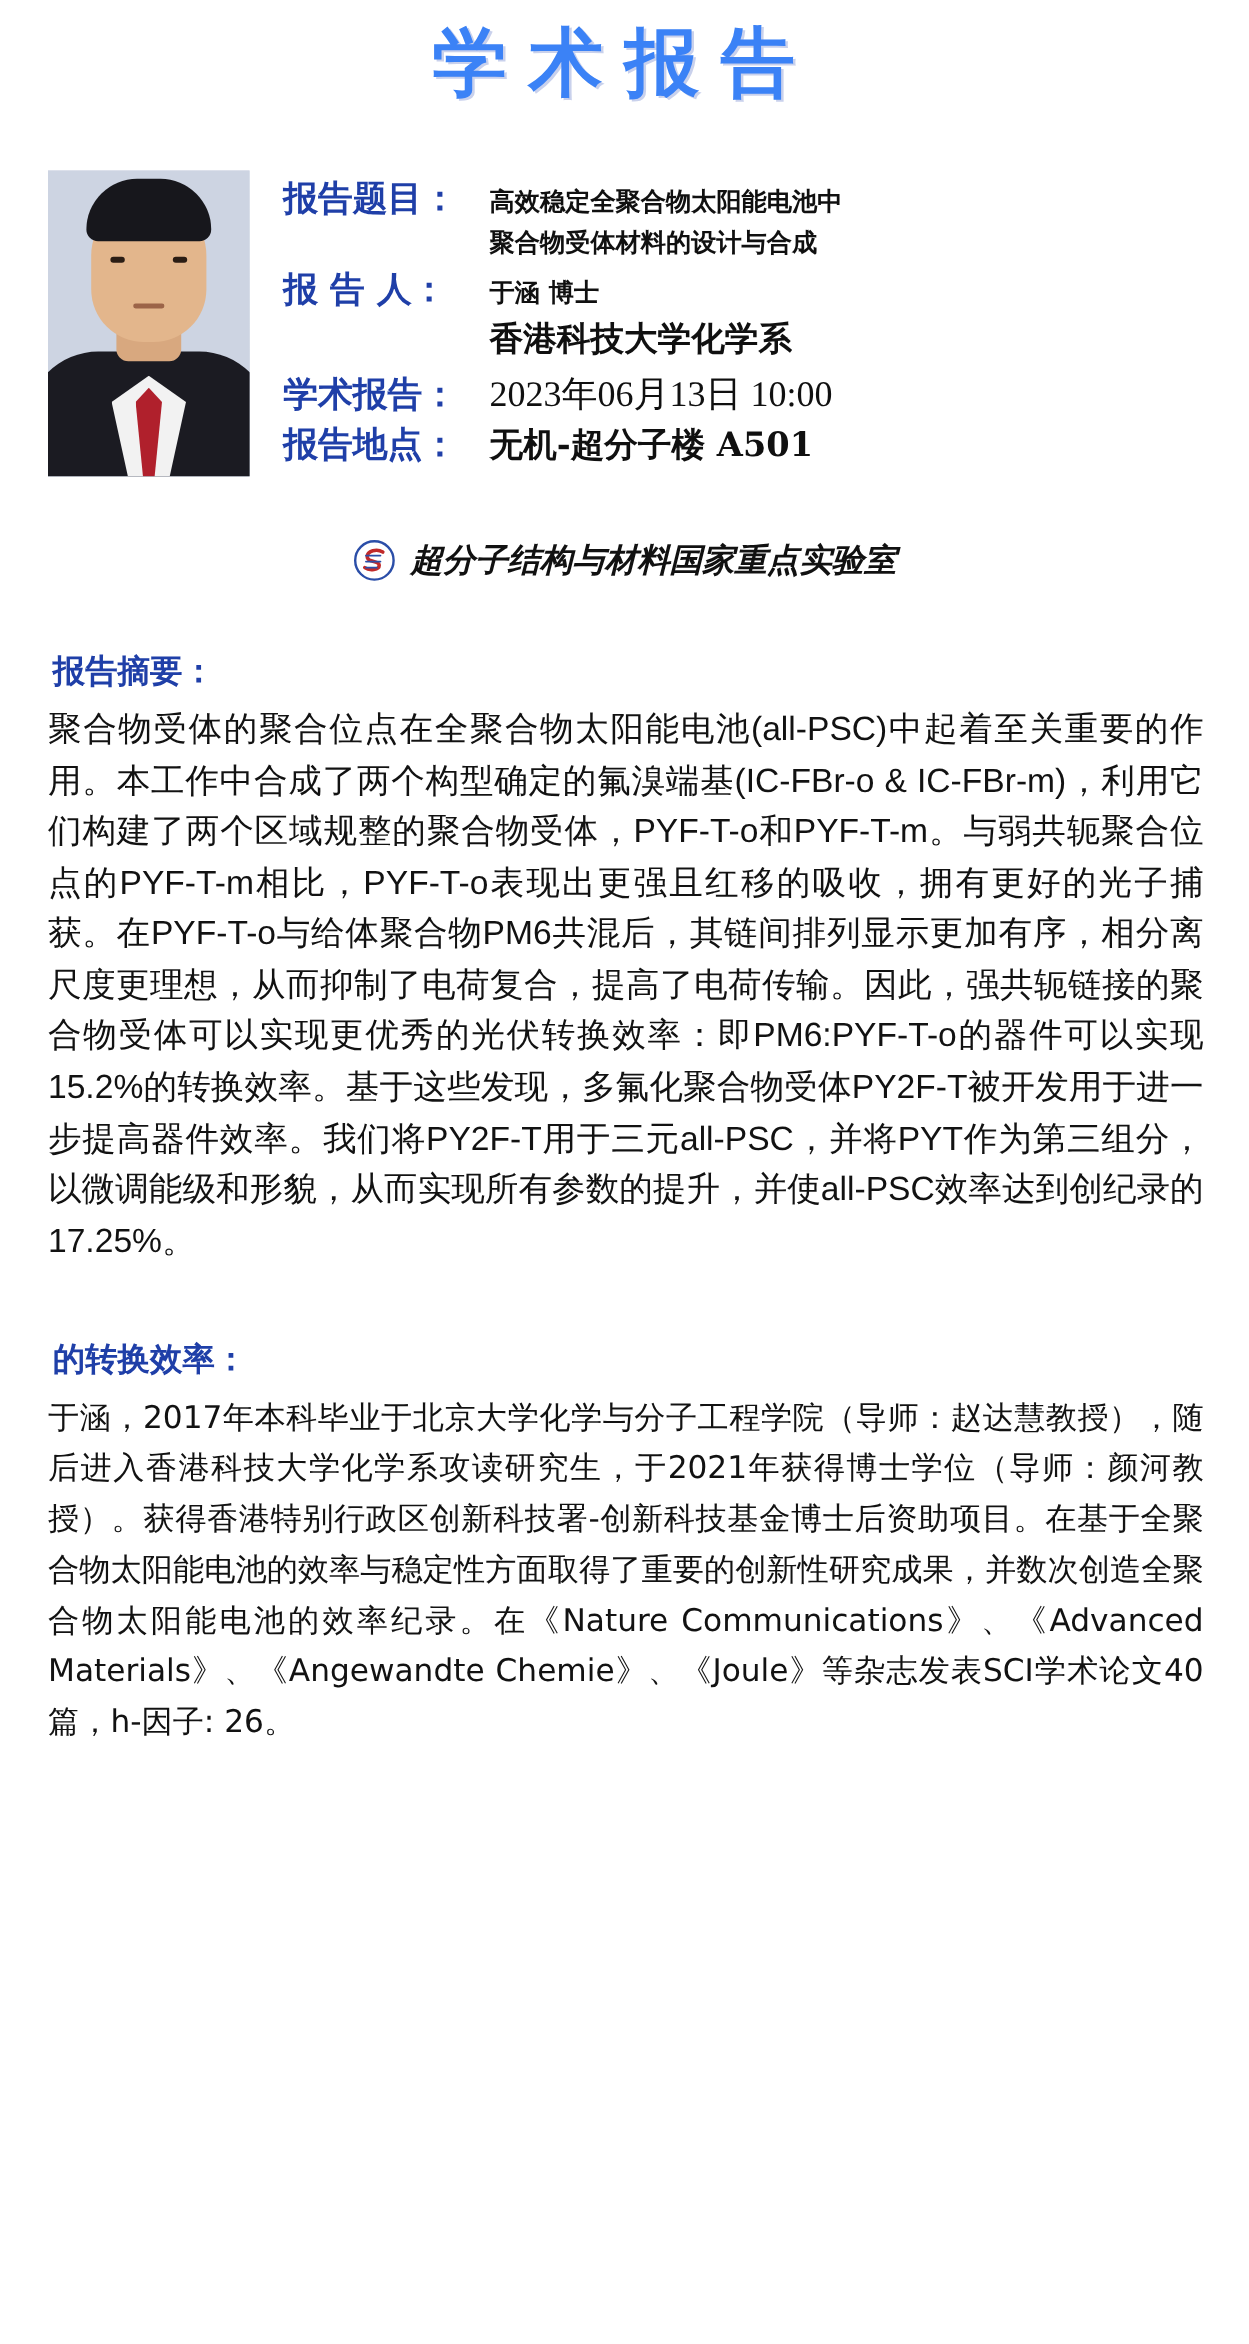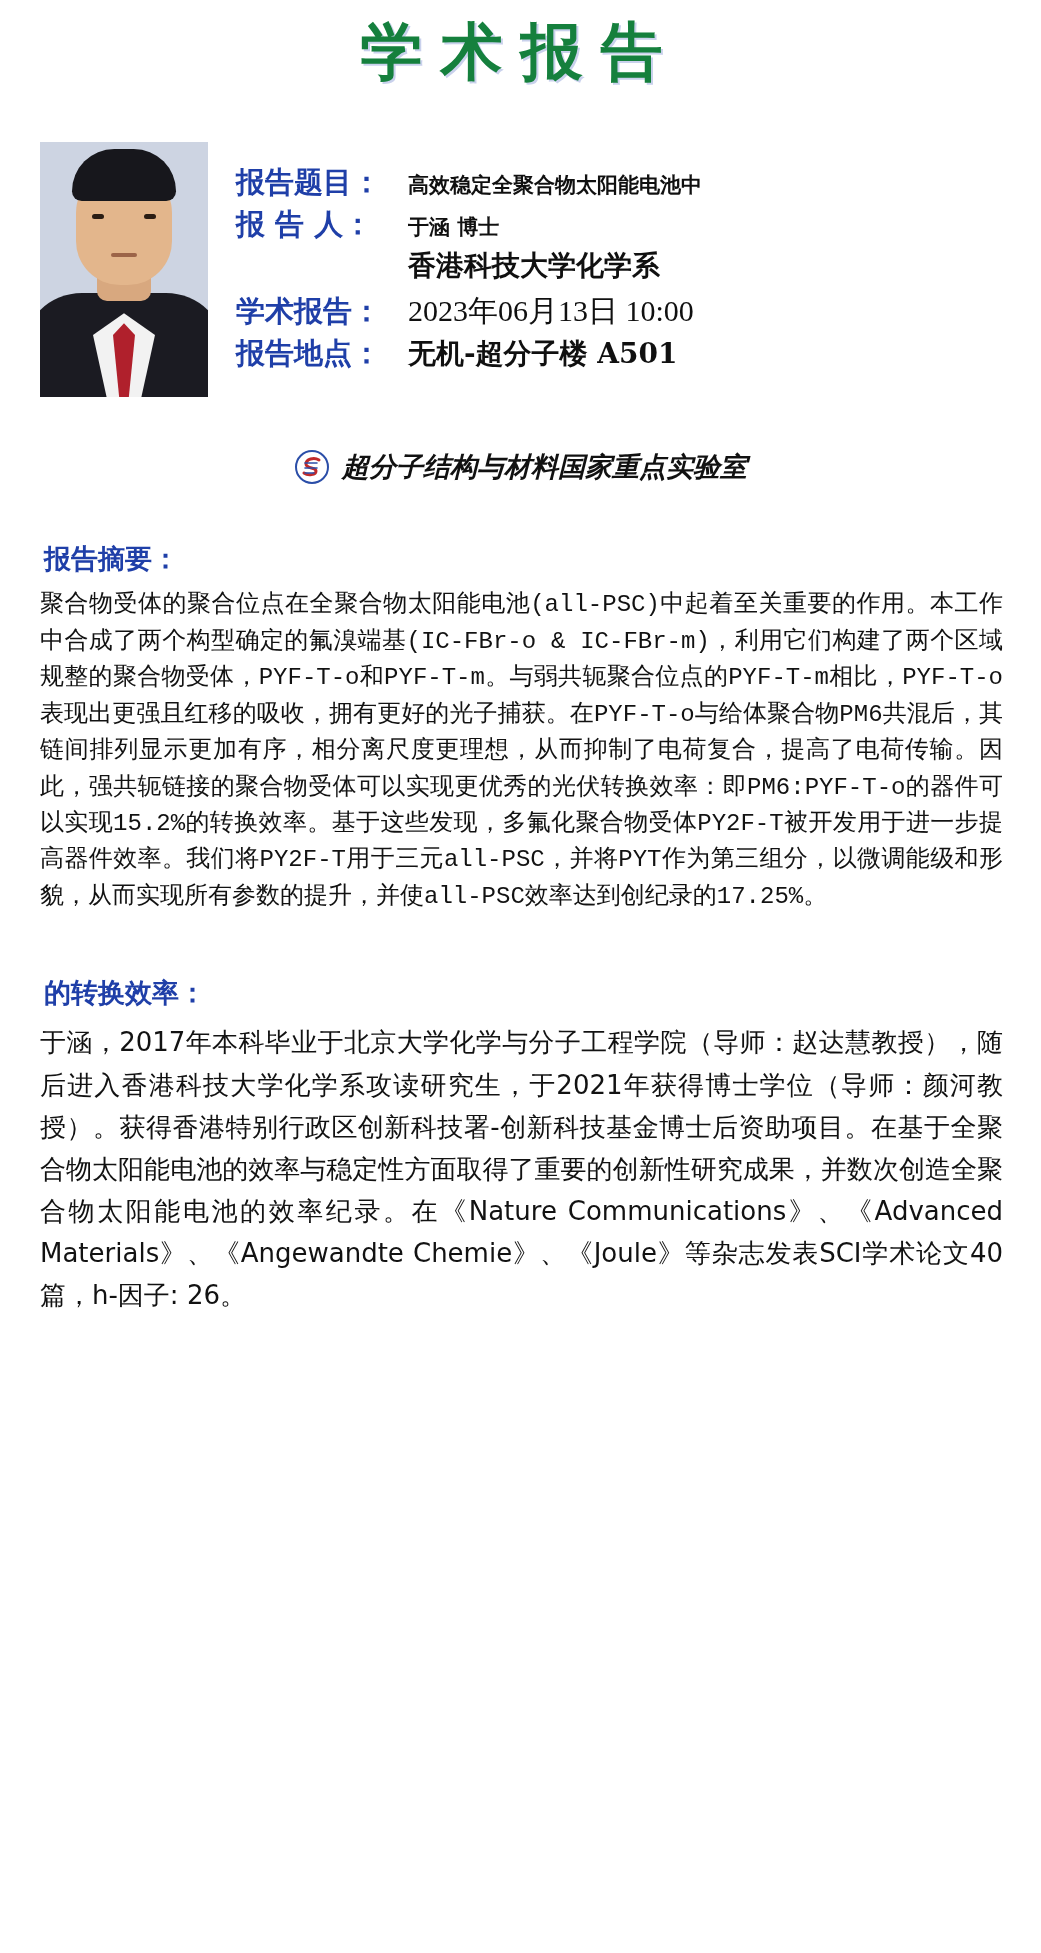--- a/index.html
+++ b/index.html
@@ -27,21 +27,21 @@
   
   .title-wrap {
     text-align: center;
     padding-top: 18px;
   }
   .title {
     font-family: "DejaVu Serif", serif;
     font-weight: bold;
     font-size: 62px;
     letter-spacing: 18px;
-    color: #15803d;
+    color: #3b82f6;
     text-shadow: 2px 2px 0 rgba(40,70,180,0.25);
     line-height: 1.1;
     white-space: nowrap;
   }
 
   
   .header {
     display: flex;
     align-items: center;
     margin-top: 30px;
@@ -162,27 +162,27 @@
   
   .section { margin-top: 56px; }
   .section-title {
     color: #1f3fa8;
     font-weight: bold;
     font-size: 27px;
     font-family: "DejaVu Serif", serif;
     margin: 0 0 10px 10px;
   }
   .body-text {
-    font-size: 24px;
+    font-size: 28px;
     line-height: 1.52;
     text-align: justify;
     text-justify: inter-ideograph;
     margin: 0 4px 0 6px;
     color: #121212;
-    font-family: Liberation Mono, monospace;
+    font-family: Liberation Sans, sans-serif;
   }
   .body-text.bio {
     font-family: "DejaVu Sans", sans-serif;
     font-size: 26px;
     line-height: 1.62;
     letter-spacing: 0px;
   }
   .sec-bio { margin-top: 60px; }
 </style>
 </head>
@@ -208,20 +208,23 @@
       <div class="eye r"></div>
       <div class="mouth"></div>
     </div>
 
     <div class="info">
 
       <div class="info-row">
         <span class="label">报告题目：</span>
         <span class="value">高效稳定全聚合物太阳能电池中</span>
       </div>
+      <div class="sub-row">
+        <span class="value">聚合物受体材料的设计与合成</span>
+      </div>
 
       <div class="info-row">
         <span class="label">报 告 人：</span>
         <span class="value">于涵 博士</span>
       </div>
       <div class="sub-row">
         <span class="value semi">香港科技大学化学系</span>
       </div>
 
       <div class="info-row">

